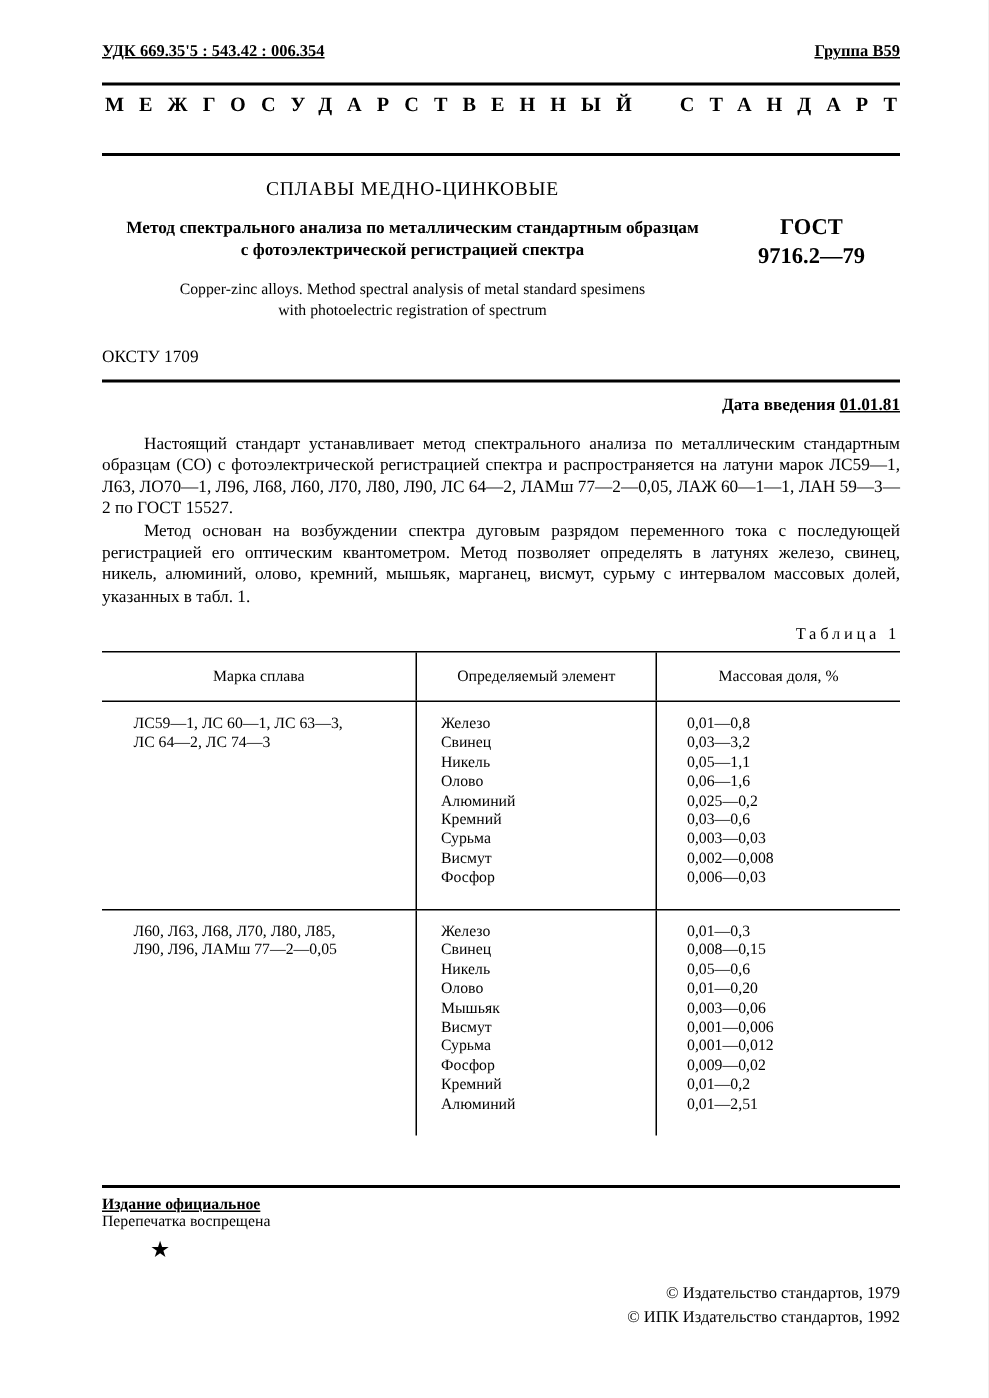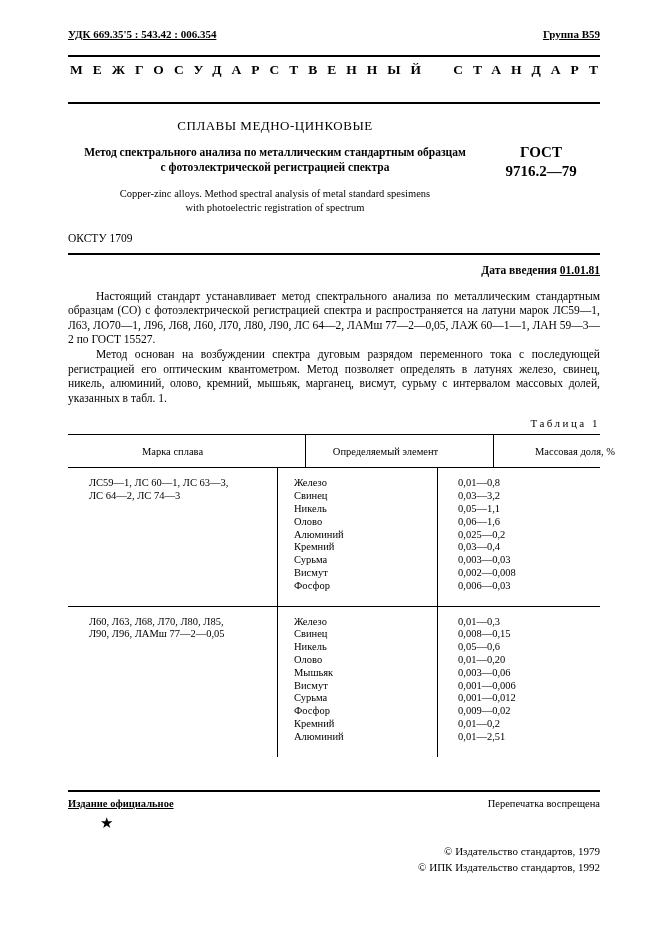--- a/index.html
+++ b/index.html
@@ -47,36 +47,36 @@
   .date-line .date { text-decoration: underline; }
 
   .bodytext { margin-top: 13px; font-size: 11.5px; line-height: 1.27; text-align: justify; }
   .bodytext p { text-indent: 28px; }
 
   .table-caption {
     margin-top: 12px; text-align: right; font-size: 11px; letter-spacing: 2.5px;
   }
   .dtable { margin-top: 5px; font-size: 10.5px; }
   .trow { display: grid; grid-template-columns: 209px 160px 163px; }
-  .thead { border-top: 1.5px solid #000; border-bottom: 1px solid #000; gap: 28px; }
+  .thead { border-top: 1.5px solid #000; border-bottom: 1px solid #000; }
   .thead .tcell {
     display: flex; align-items: center; justify-content: center;
     text-align: center; padding: 8px 4px; min-height: 32px;
   }
   .tbody-row .tcell { padding-top: 9px; padding-bottom: 13px; line-height: 1.22; }
   .tbody-row.first { border-bottom: 1px solid #000; }
   .tcell:nth-child(2), .tcell:nth-child(3) { border-left: 1px solid #000; }
   .cell-marks { padding-left: 21px; padding-right: 8px; }
   .cell-elements { padding-left: 16px; }
   .cell-fractions { padding-left: 20px; }
 
   .footer-rule { border-top: 2px solid #000; margin-top: 33px; }
   .footer-row {
     display: flex; justify-content: space-between;
-    margin-top: 6px; font-size: 10.5px;
+    margin-top: 6px; font-size: 10.5px; flex-direction: column;
   }
   .official { font-weight: bold; text-decoration: underline; }
   .star { margin-top: 7px; margin-left: 32px; font-size: 15px; line-height: 1; }
   .copyright { margin-top: 12px; text-align: right; font-size: 11px; line-height: 1.5; }
 </style>
 </head>
 <body>
 
 <div class="page">
 
@@ -141,21 +141,21 @@
           <div>Сурьма</div>
           <div>Висмут</div>
           <div>Фосфор</div>
         </div>
       <div class="tcell cell-fractions">
           <div>0,01—0,8</div>
           <div>0,03—3,2</div>
           <div>0,05—1,1</div>
           <div>0,06—1,6</div>
           <div>0,025—0,2</div>
-          <div>0,03—0,4</div>
+          <div>0,03—0,6</div>
           <div>0,003—0,03</div>
           <div>0,002—0,008</div>
           <div>0,006—0,03</div>
         </div>
     </div>
 
     <div class="trow tbody-row">
       <div class="tcell cell-marks">
           <div>Л60, Л63, Л68, Л70, Л80, Л85,</div>
           <div>Л90, Л96, ЛАМш 77—2—0,05</div>

